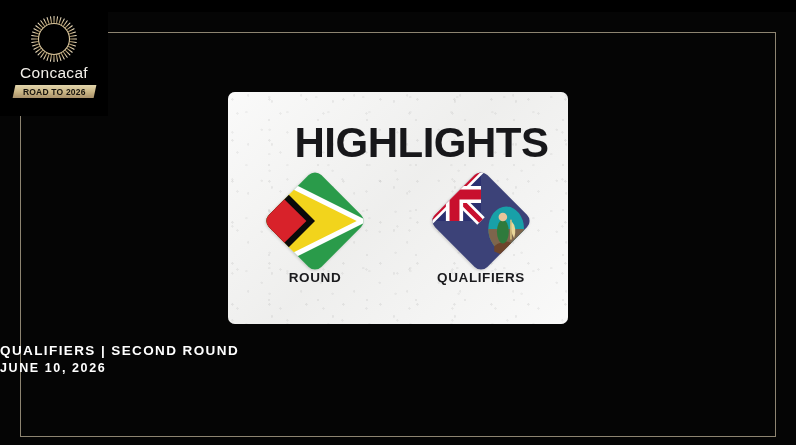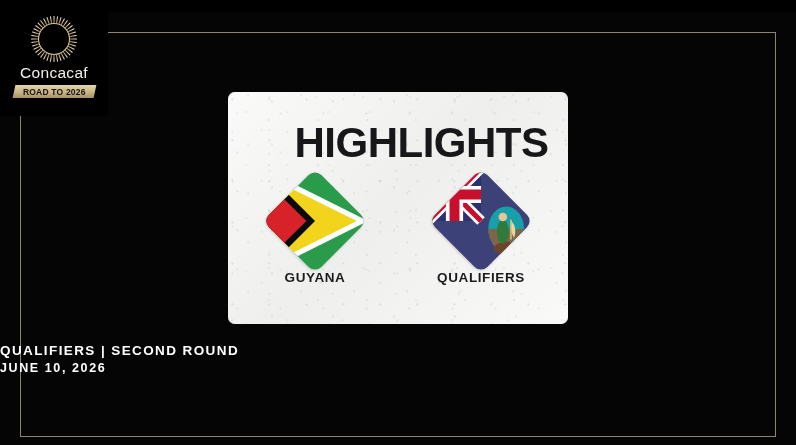--- a/index.html
+++ b/index.html
@@ -286,21 +286,21 @@
           <div class="badge-inner">
             <svg class="flag-svg" viewBox="0 0 160 160" xmlns="http://www.w3.org/2000/svg" aria-hidden="true">
               <rect x="0" y="0" width="160" height="160" fill="#2a9b4a"></rect>
               <polygon points="0,0 160,80 0,160" fill="#ffffff"></polygon>
               <polygon points="0,9 143,80 0,151" fill="#f2d41c"></polygon>
               <polygon points="0,0 80,80 0,160" fill="#0a0a0a"></polygon>
               <polygon points="0,14 67,80 0,146" fill="#d8222a"></polygon>
             </svg>
           </div>
         </div>
-        <div class="team-name">GUYANA</div>
+        <div class="team-name">ROUND</div>
       </div>
 
       <div class="team">
         <div class="badge">
           <div class="badge-inner">
             <svg class="flag-svg" viewBox="0 0 160 160" xmlns="http://www.w3.org/2000/svg" aria-hidden="true">
               <rect x="0" y="0" width="160" height="160" fill="#3c4278"></rect>
 
               <g>
                 <rect x="0" y="0" width="80" height="80" fill="#2b3070"></rect>

